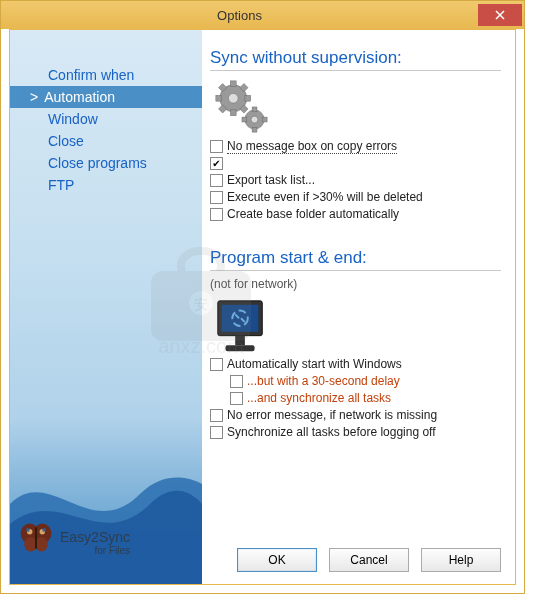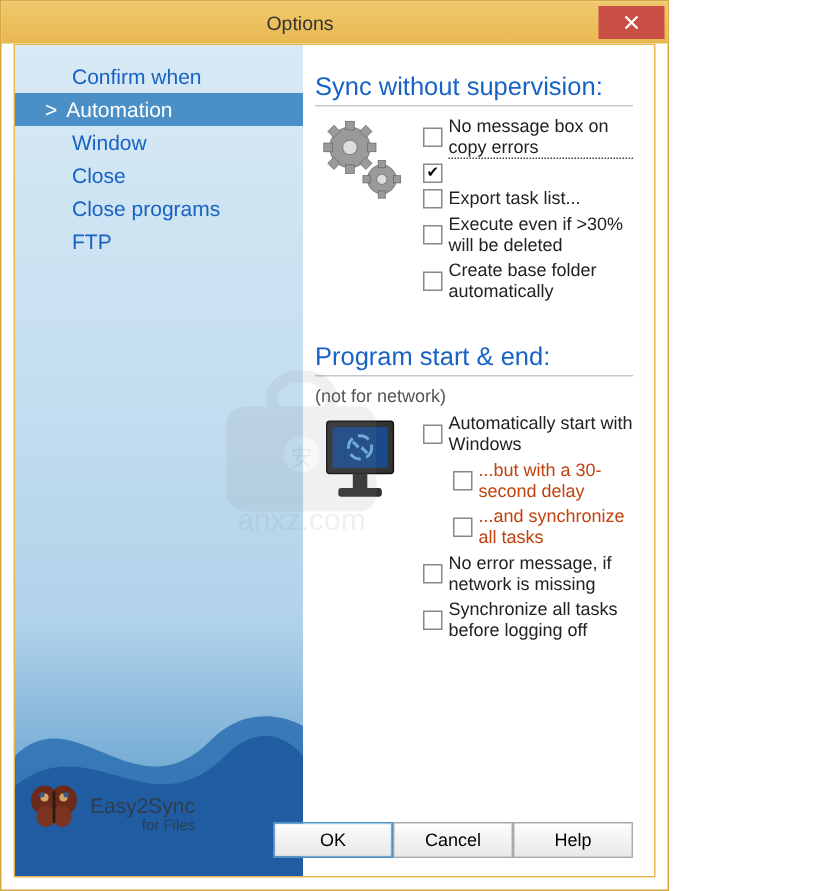--- a/index.html
+++ b/index.html
@@ -1,58 +1,58 @@
 <!DOCTYPE html>
 <html><head>
 <meta charset="utf-8">
 <style>
 * { box-sizing: border-box; margin: 0; padding: 0; font-family: "Segoe UI", Tahoma, sans-serif; }
 body { background: #fff; width: 558px; height: 594px; overflow: hidden; }
 
-.window { width: 446px; height: 594px; border: 1px solid #d4a843; background: #fff; position: relative; }
+.window { width: 525px; height: 594px; border: 1px solid #d4a843; background: #fff; position: relative; }
 
 .titlebar { height: 28px; background: linear-gradient(to bottom, #f0c96d, #e8b850); display: flex; align-items: center; position: relative; }
 .title { flex: 1; text-align: center; font-size: 13px; color: #333; }
 .close-btn { width: 44px; height: 22px; background: #c94f46; color: #fff; display: flex; align-items: center; justify-content: center; font-size: 12px; margin-right: 2px; cursor: pointer; }
 .close-btn svg { width: 10px; height: 10px; }
 
 .inner-border { position: absolute; top: 28px; left: 8px; right: 8px; bottom: 8px; border: 1px solid #e8b850; background: #fff; display: flex; }
 
 .sidebar { width: 192px; background: linear-gradient(to bottom, #d8e9f5 0%, #c5dff0 40%, #b0d2ea 70%, #4a8fc5 100%); position: relative; display: flex; flex-direction: column; }
-.sidebar-items { padding-top: 10px; }
+.sidebar-items { padding-top: 34px; }
 .sidebar-item { padding: 3px 6px 3px 38px; font-size: 14px; color: #1862c4; cursor: pointer; }
 .sidebar-item.selected { background: #4a8fc5; color: #fff; padding-left: 20px; }
 .sidebar-item.selected::before { content: ">"; margin-right: 6px; }
 
 .sidebar-footer { position: absolute; bottom: 28px; left: 8px; display: flex; align-items: flex-end; gap: 6px; }
 .butterfly { width: 36px; height: 36px; }
 .logo-text { font-size: 12px; color: #2c3e50; line-height: 1.1; }
 .logo-text .main { font-size: 14px; }
 .logo-text .sub { font-size: 10px; text-align: right; display: block; }
 
 .wave { position: absolute; bottom: 0; left: 0; width: 100%; height: 180px; pointer-events: none; }
 
 .content { flex: 1; padding: 18px 14px 50px 8px; position: relative; background: #fff; }
 
 .section-title { font-size: 17px; color: #1862c4; margin-bottom: 6px; border-bottom: 1px solid #c8c8c8; padding-bottom: 2px; }
 
-.section-body { display: flex; gap: 10px; margin-bottom: 24px; }
+.section-body { display: flex; gap: 0; margin-bottom: 24px; flex-direction: column; }
 .section-icon { width: 62px; height: 62px; flex-shrink: 0; display: flex; align-items: flex-start; justify-content: center; }
 .gears svg { width: 58px; height: 58px; }
 .monitor svg { width: 58px; height: 62px; }
 
 .options-col { flex: 1; }
 .checkbox-row { display: flex; align-items: center; gap: 4px; font-size: 12px; color: #222; margin-bottom: 3px; cursor: pointer; }
 .checkbox-row.sub { margin-left: 20px; color: #c2410c; }
 .chk { width: 13px; height: 13px; border: 1px solid #888; background: #fff; display: inline-flex; align-items: center; justify-content: center; flex-shrink: 0; }
 .chk.checked::after { content: "✔"; font-size: 10px; color: #000; line-height: 1; }
 .dotted { border-bottom: 1px dotted #444; }
 .subtitle { font-size: 12px; color: #555; margin: 2px 0 4px 0; }
 
-.button-row { position: absolute; bottom: 12px; right: 14px; display: flex; gap: 0; }
+.button-row { position: absolute; bottom: 12px; right: 14px; display: flex; gap: 12px; }
 .btn { width: 80px; height: 24px; border: 1px solid #aaa; background: linear-gradient(to bottom, #fdfdfd, #e8e8e8); font-size: 12px; cursor: pointer; }
 .btn.default { border: 1px solid #4a8fc5; box-shadow: 0 0 1px #4a8fc5 inset; }
 
 .watermark { position: absolute; top: 240px; left: 100px; width: 200px; height: 120px; opacity: 0.12; pointer-events: none; z-index: 5; }
 </style>
 </head>
 <body>
 
 <div class="window">
   <div class="titlebar">

